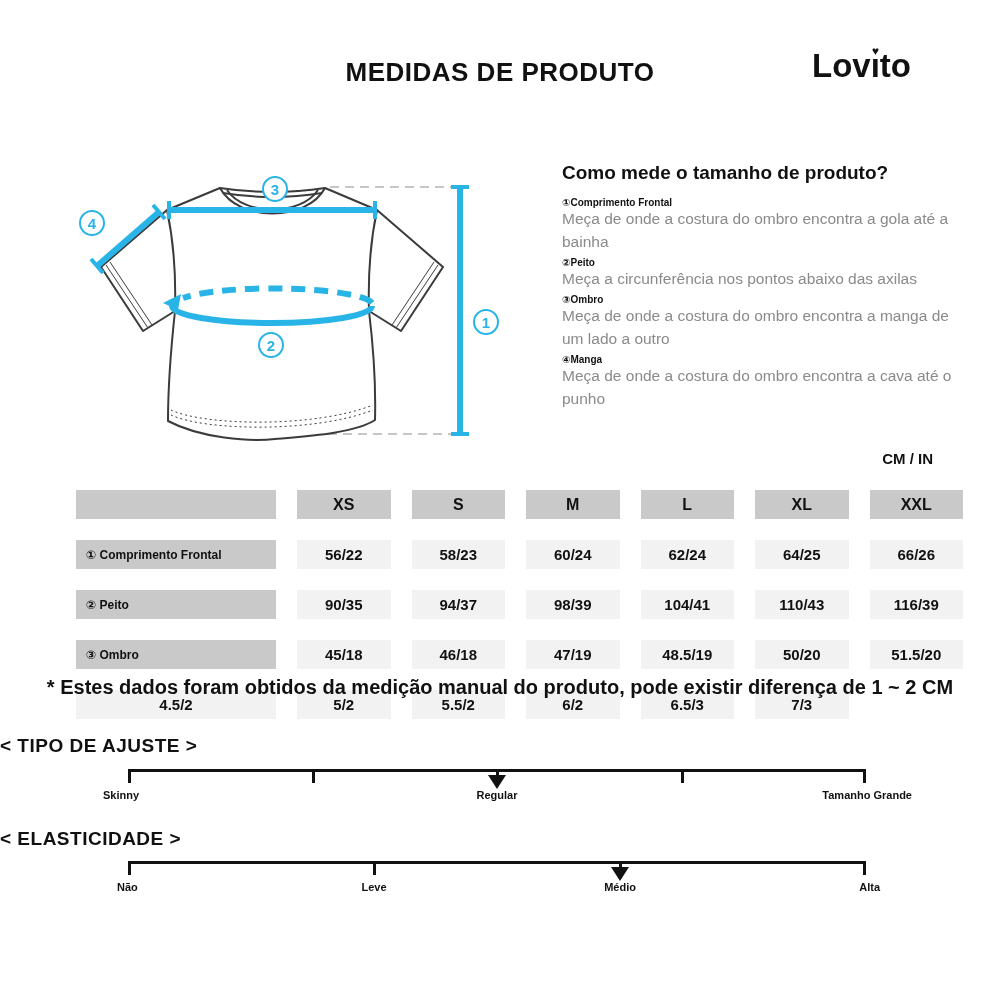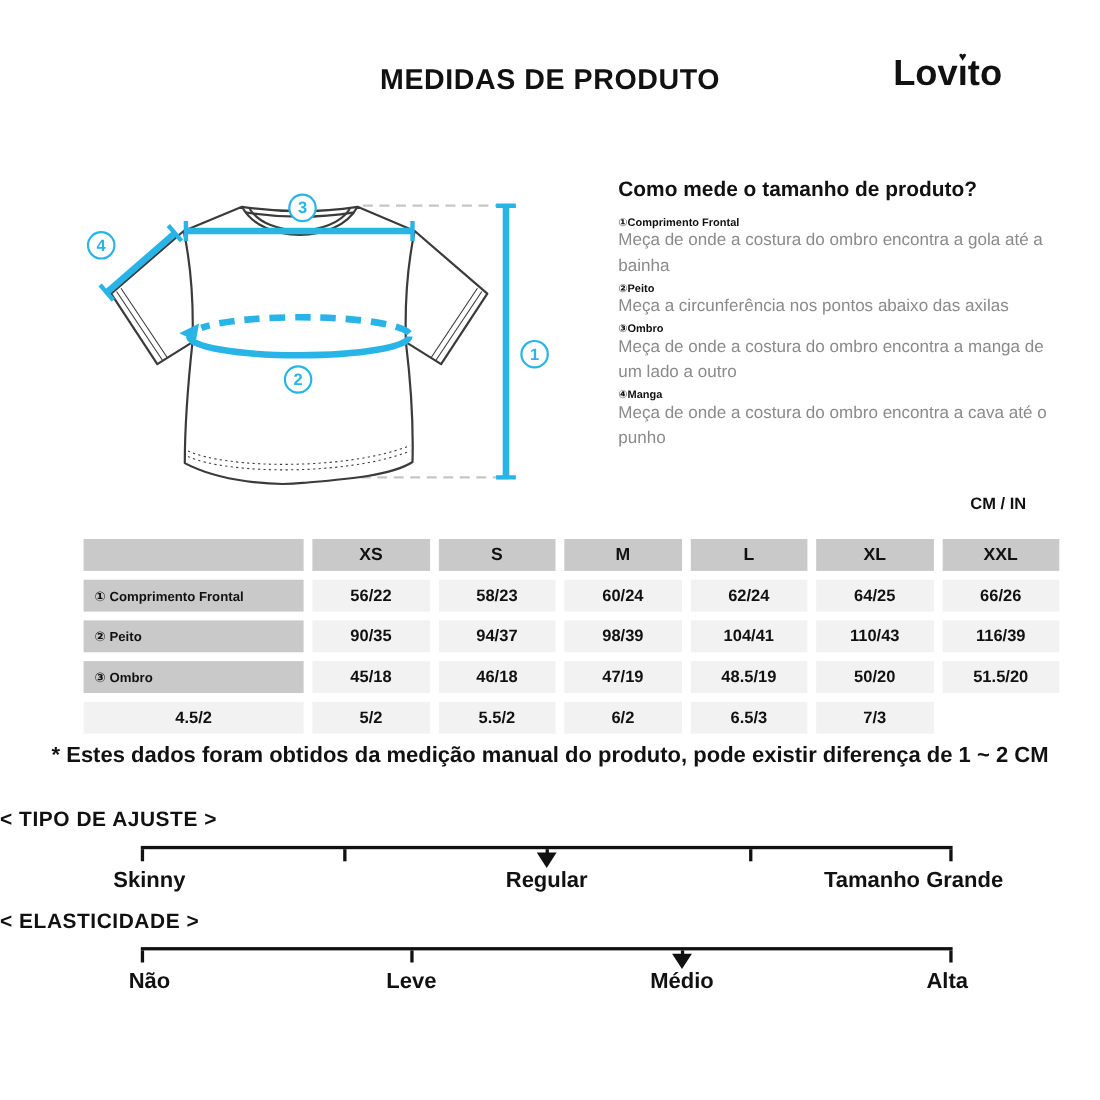--- a/index.html
+++ b/index.html
@@ -25,39 +25,39 @@
 
   
   .guide{position:absolute;left:530px;top:162px;width:404px;margin-left:32px;}
   .guide-heading{margin:0 0 13px;font-size:19px;font-weight:700;}
   .g-label{font-size:10px;font-weight:700;margin-top:3px;}
   .g-desc{font-size:15.5px;color:var(--desc);line-height:1.48;margin-bottom:2px;}
 
   
   .unit{position:absolute;top:450px;right:67px;font-size:15px;font-weight:700;}
   .size-table{position:absolute;left:46px;top:490px;width:887px;display:grid;
-              grid-template-columns:200px repeat(6,1fr);grid-auto-rows:29px;gap:8px;padding-left:30px;}
+              grid-template-columns:200px repeat(6,1fr);grid-auto-rows:29px;gap:21px;padding-left:30px;}
   .cell{display:flex;align-items:center;justify-content:center;
         font-size:15px;font-weight:700;background:var(--cell-bg);}
   .cell.head{background:var(--hdr-bg);font-size:16px;}
   .cell.rlabel{background:var(--hdr-bg);justify-content:flex-start;
                padding-left:10px;font-weight:700;font-size:12px;}
 
   .footnote{position:absolute;top:676px;left:0;right:0;text-align:center;
             font-size:20px;font-weight:700;}
 
   
   .scale-title{position:absolute;left:0;right:0;text-align:left;
                font-size:19px;font-weight:800;letter-spacing:.5px;}
   .scale-line{position:absolute;left:128px;width:738px;height:0;border-top:3px solid #111;}
   .tick{position:absolute;top:0;width:3px;height:11px;background:#111;}
   .marker{position:absolute;top:3px;width:0;height:0;
           border-left:9px solid transparent;border-right:9px solid transparent;
           border-top:14px solid #111;}
-  .scale-label{position:absolute;top:17px;font-size:20px;font-weight:700;white-space:nowrap;}
+  .scale-label{position:absolute;top:17px;font-size:11px;font-weight:700;white-space:nowrap;}
   .center-label{left:50%;transform:translateX(-50%);}
 </style>
 </head>
 <body>
 
 <div class="canvas">
 
   <div class="page-title">MEDIDAS DE PRODUTO</div>
 
   <div class="logo"><span>Lov</span><span class="logo-i"><span>ı</span><span class="logo-dot">♥</span></span><span>to</span></div>

